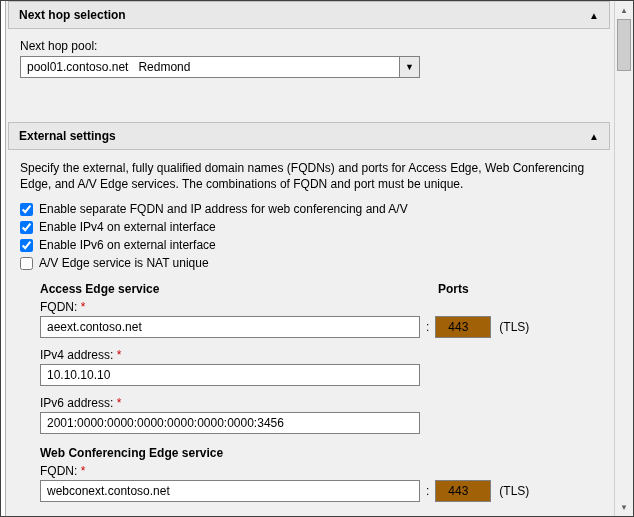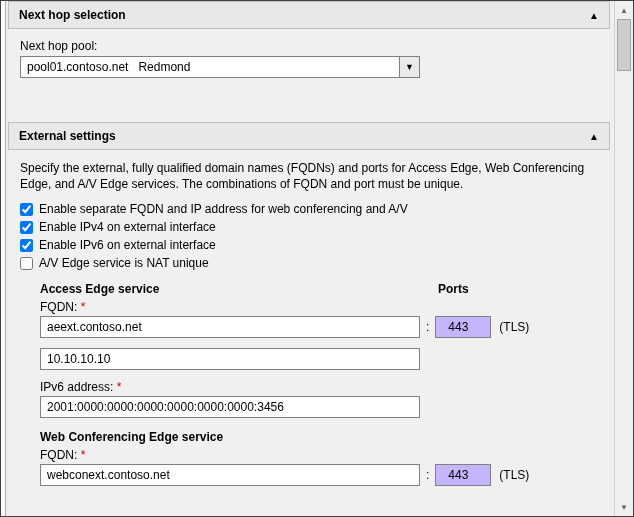--- a/index.html
+++ b/index.html
@@ -159,21 +159,21 @@
     margin: 0 6px;
   }
   .port-input {
     width: 56px;
     height: 22px;
     box-sizing: border-box;
     border: 1px solid #808080;
     padding: 2px 12px;
     font-family: inherit;
     font-size: 12px;
-    background: #c4b5fd;
+    background: #a16207;
   }
   .proto {
     margin-left: 8px;
   }
   .sub-label {
     margin-top: 4px;
   }
 </style>
 </head>
 <body>
@@ -232,20 +232,24 @@
           <span>FQDN:</span>
           <span class="req">*</span>
         </div>
         <div class="field-row">
           <input class="fqdn-input" value="aeext.contoso.net" style="">
           <span class="colon">:</span>
           <input class="port-input" value="443" style="">
           <span class="proto">(TLS)</span>
         </div>
 
+        <div class="sub-label">
+          <span>IPv4 address:</span>
+          <span class="req">*</span>
+        </div>
         <div class="field-row">
           <input class="addr-input" value="10.10.10.10" style="">
         </div>
 
         <div class="sub-label">
           <span>IPv6 address:</span>
           <span class="req">*</span>
         </div>
         <div class="field-row">
           <input class="addr-input" value="2001:0000:0000:0000:0000:0000:0000:3456" style="">

